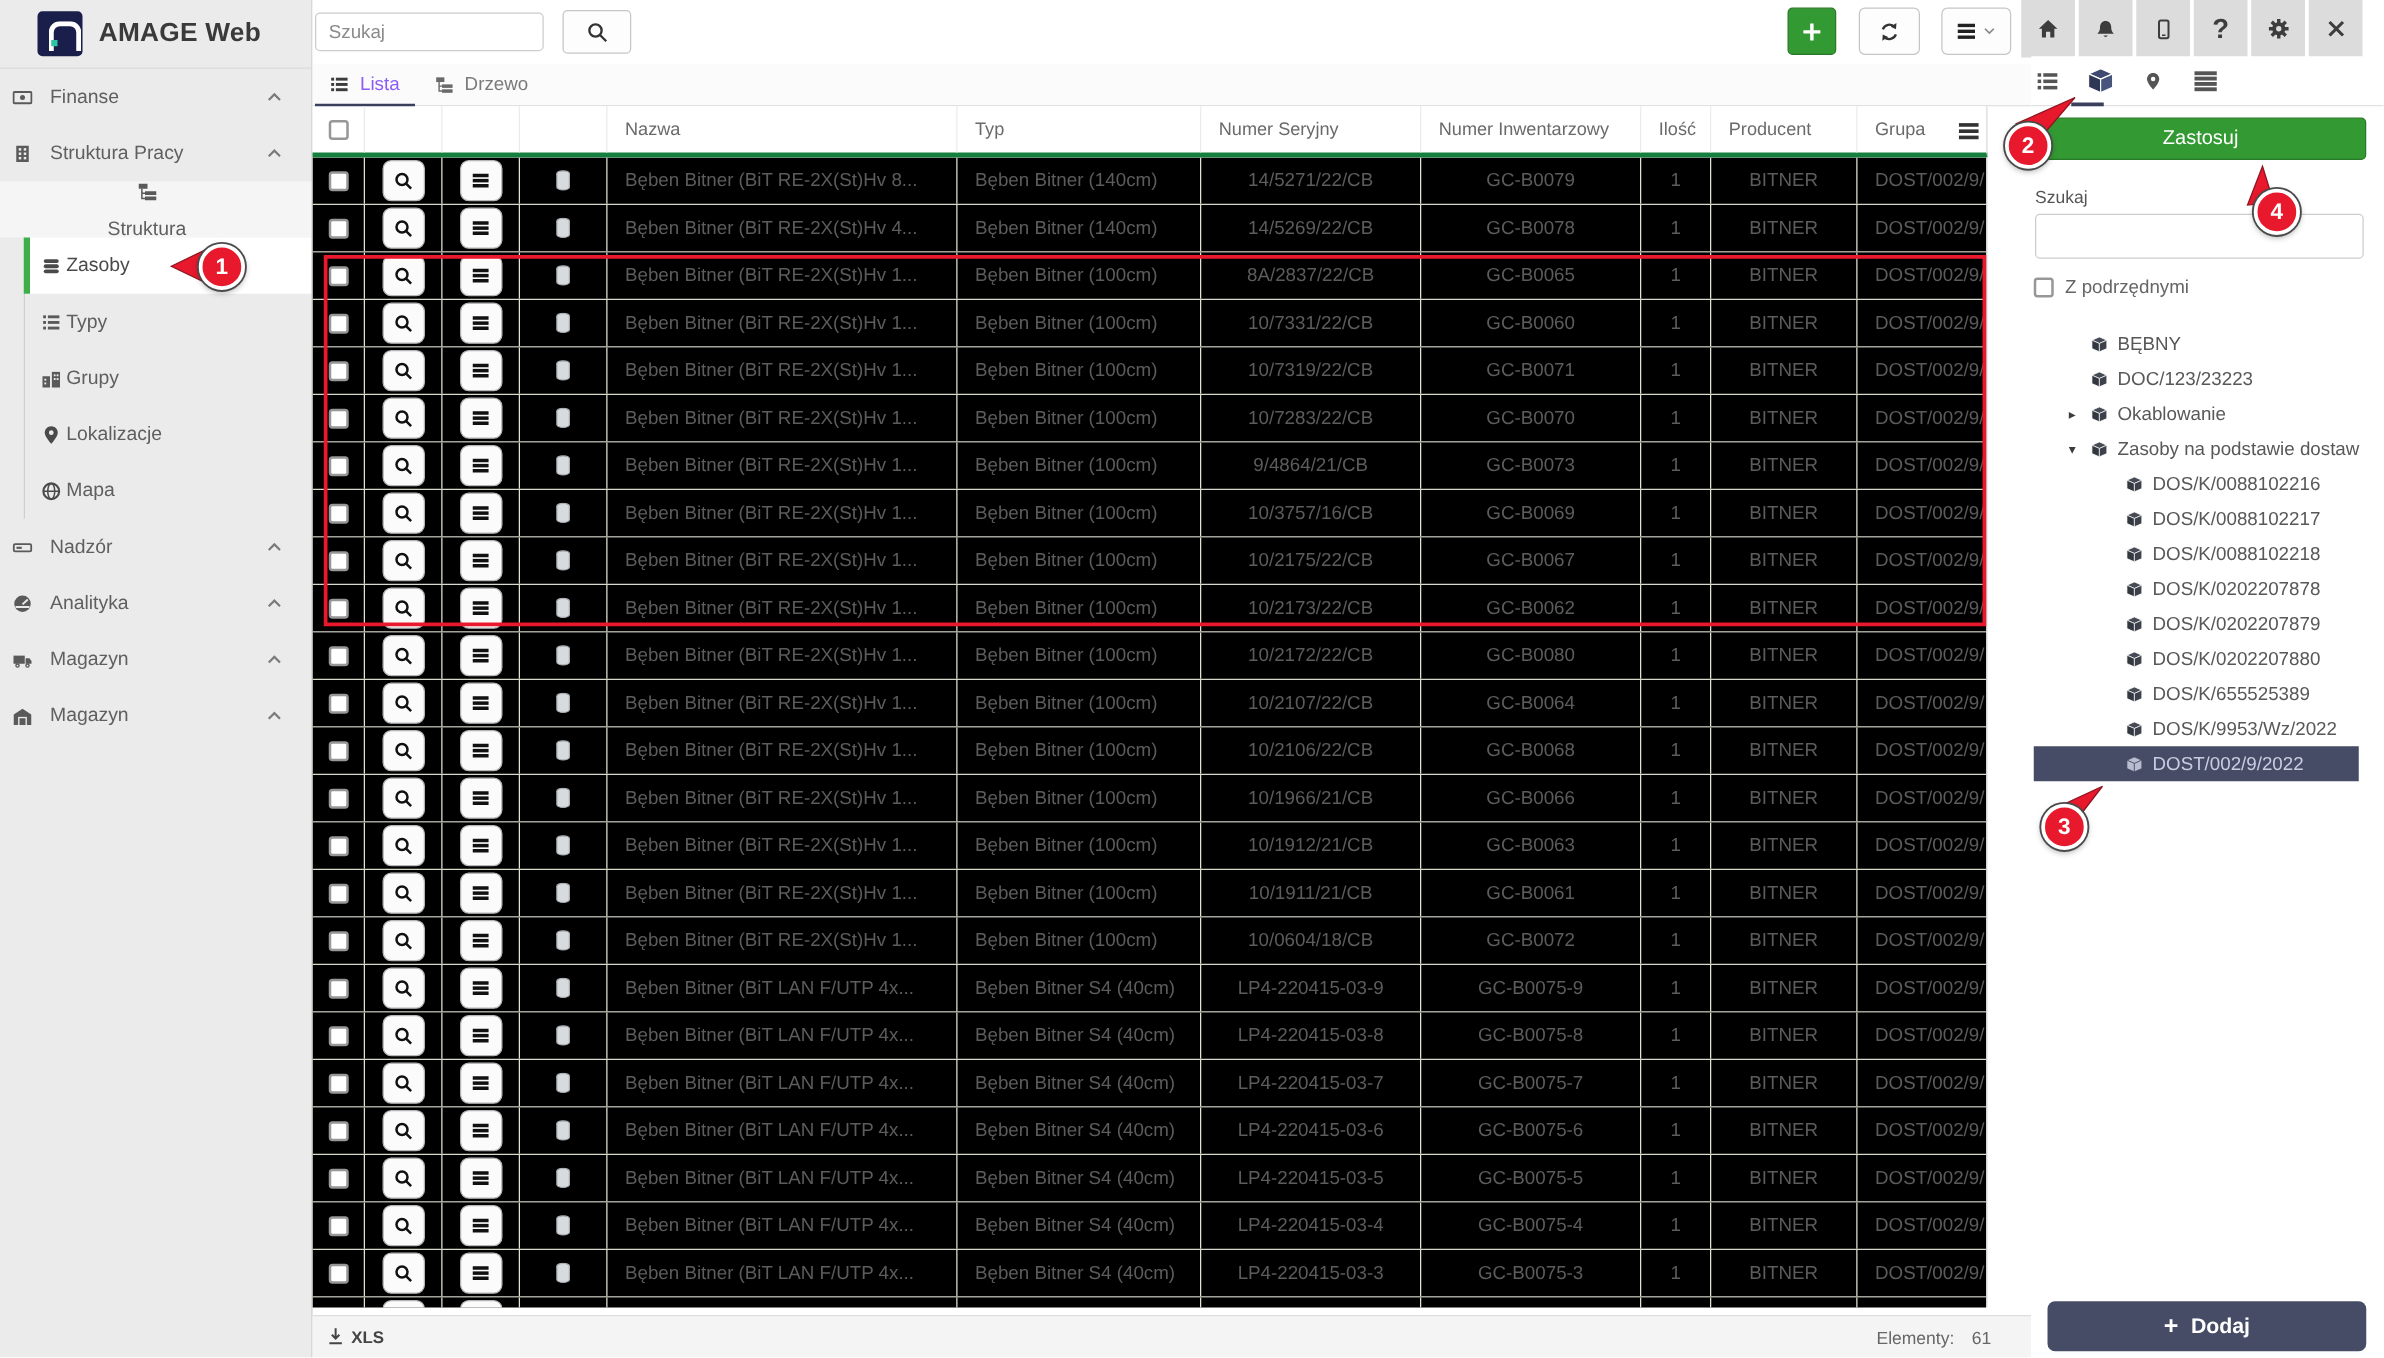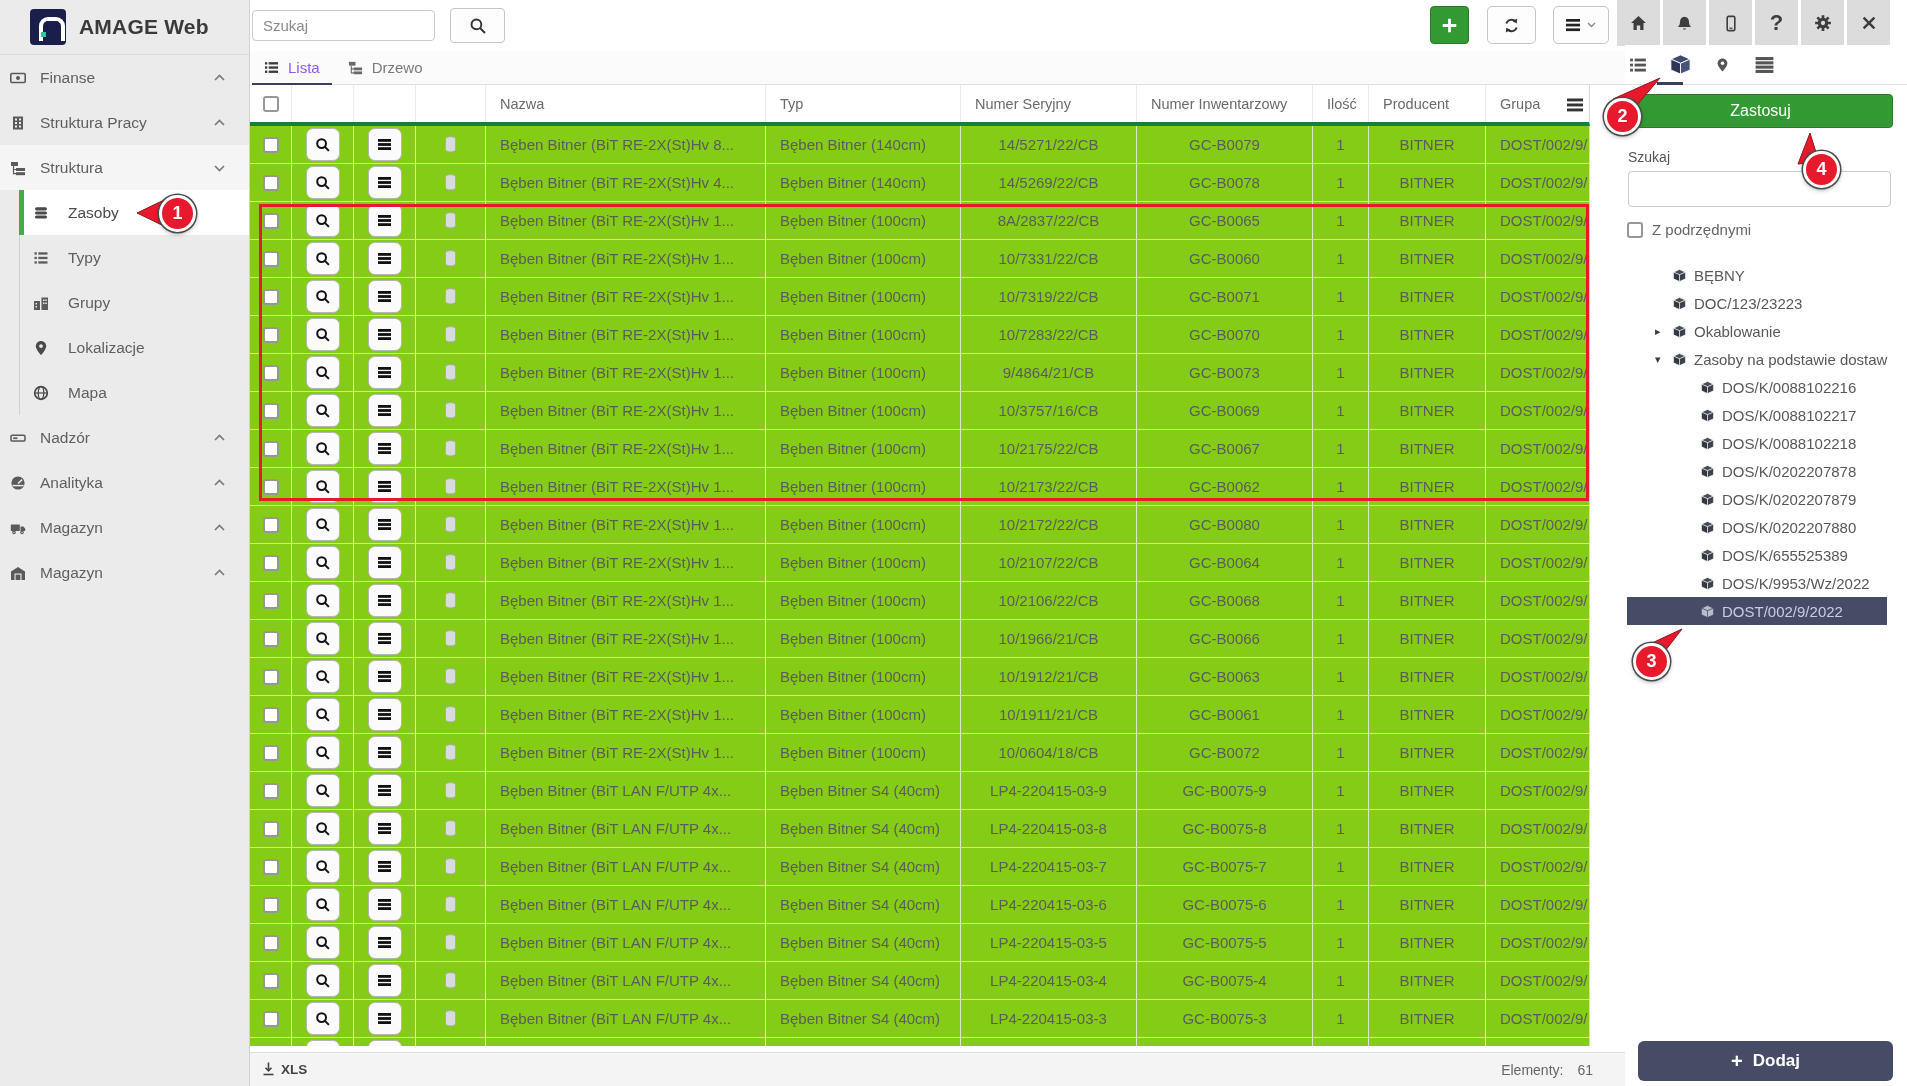--- a/index.html
+++ b/index.html
@@ -16,27 +16,27 @@
   .logo-row { height:55px; border-bottom:1px solid #dcdcdc; display:flex; align-items:center;
     padding-left:30px; gap:13px; }
   .logo { width:36px; height:36px; border-radius:4px; background:#1a1e4a; position:relative; }
   .logo::before { content:""; position:absolute; left:9px; top:8px; width:18px; height:20px;
     border:4px solid #fff; border-bottom:none; border-radius:9px 9px 0 0; }
   .logo::after { content:""; position:absolute; left:11px; top:23px; width:5px; height:5px; background:#2ec4a5; }
   .logo-title { font-size:21px; font-weight:bold; color:#3a3a3a; letter-spacing:.2px; }
 
   .side-item { height:45px; display:flex; align-items:center; padding:0 24px 0 10px; gap:14px;
     font-size:15.5px; color:#5f5f5f; cursor:pointer; }
-  .side-item.open { background:#f5f5f5; }
+  .side-item.open { background:#f5f5f5;flex-direction:column; }
   .side-item .grow { flex:1; }
   .chev { width:11px; height:8px; }
 
   .submenu { position:relative; margin-left:19px; }
   .submenu::before { content:""; position:absolute; left:0; top:0; bottom:0; width:1px; background:#cfcfcf; }
-  .sub-item { height:45px; display:flex; align-items:center; padding-left:14px; gap:19px;
+  .sub-item { height:45px; display:flex; align-items:center; padding-left:14px; gap:4px;
     font-size:15.5px; color:#5f5f5f; cursor:pointer; position:relative; }
   .sub-item.active { background:#fff; border-left:5px solid #3fae49; padding-left:9px; color:#4a4a4a; }
 
   
   #topstrip { position:absolute; left:250px; top:0; width:1657px; height:51px; background:#fff; }
   .search-input { position:absolute; left:2px; top:10px; width:183px; height:31px;
     border:1px solid #ccc; border-radius:4px; padding:0 10px; font-size:15px;
     font-family:"Liberation Sans",sans-serif; color:#444; outline:none; }
   .search-input::placeholder { color:#8a8a8a; }
   .search-btn { position:absolute; left:200px; top:8px; width:55px; height:35px; background:#fdfdfd;
@@ -64,21 +64,21 @@
     border-bottom:4px solid #15803d; border-right:1px solid #d9d9d9; display:flex; font-size:14.5px; color:#6a6a6a; }
   .hcell { display:flex; align-items:center; padding-left:14px; border-right:1px solid #ececec; height:100%; }
   #thead .col-cb { justify-content:center; padding-left:0; }
   .col-cb{width:42px} .col-zoom{width:62px} .col-menu{width:62px} .col-att{width:70px}
   .col-name{width:280px} .col-type{width:195px} .col-serial{width:176px} .col-inv{width:176px}
   .col-qty{width:56px} .col-prod{width:117px} .col-group{width:102px}
   .cfg-icon { position:absolute; right:6px; top:13px; cursor:pointer; }
 
   #tbody { position:absolute; left:250px; top:126px; width:1340px; height:920px; overflow:hidden;
     border-right:1px solid #d9d9d9; }
-  .trow { height:38px; display:flex; background:#84cc16; border-bottom:1px solid #d8d8cb; font-size:15px; color:#5c5c5c; }
+  .trow { height:38px; display:flex; background:#000000; border-bottom:1px solid #d8d8cb; font-size:15px; color:#5c5c5c; }
   .cell { display:flex; align-items:center; border-right:1px solid #e3e3d4; height:100%; overflow:hidden; white-space:nowrap; }
   .tl { padding-left:14px; }
   .cc { justify-content:center; }
   .rowbtn { width:34px; height:33px; background:#fbfbfb; border:1px solid #b5b5b5; border-radius:7px;
     display:flex; align-items:center; justify-content:center; cursor:pointer; }
   input[type=checkbox] { appearance:none; -webkit-appearance:none; width:16px; height:16px;
     border:2px solid #979797; border-radius:3px; background:#fff; cursor:pointer; }
 
   
   #tfoot { position:absolute; left:250px; top:1052px; width:1375px; height:34px; background:#f4f4f4;

